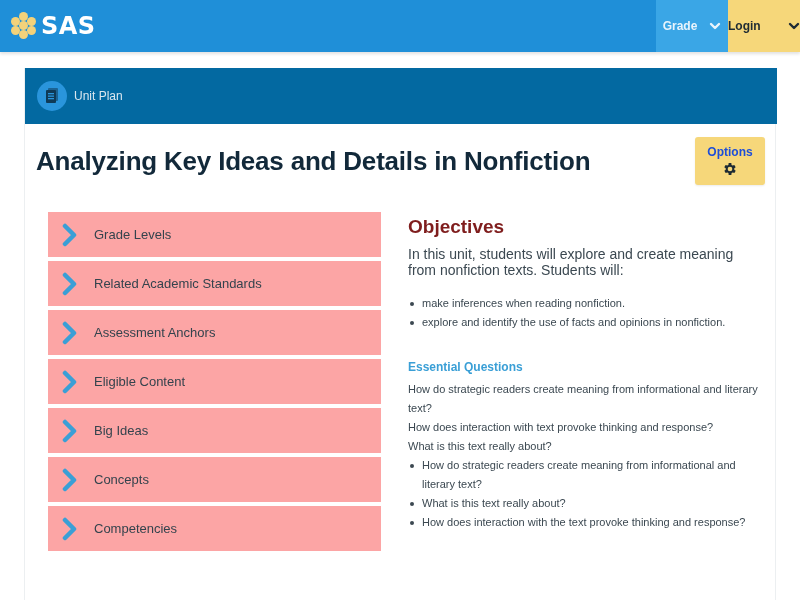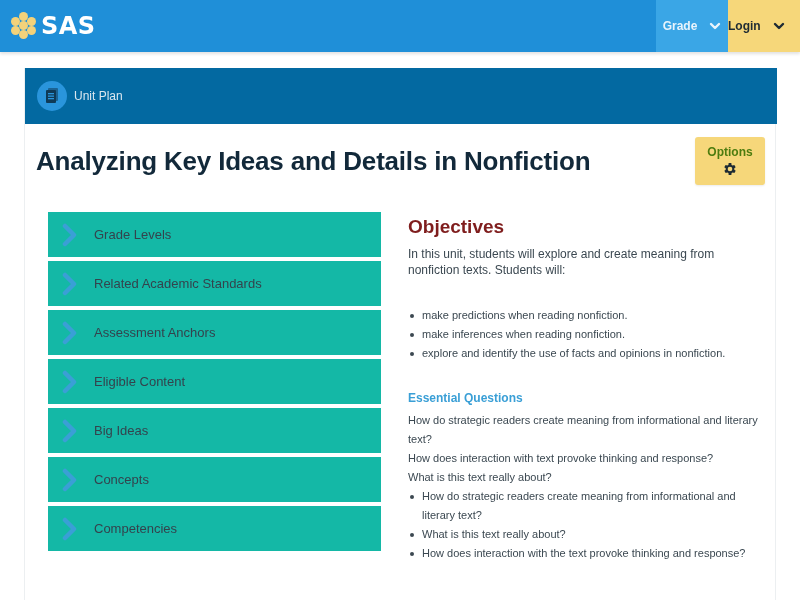--- a/index.html
+++ b/index.html
@@ -7,44 +7,44 @@
     body { font-family: "Liberation Sans", "DejaVu Sans", sans-serif; color: #2b3a44; position: relative; }
 
     
     .topbar { position: absolute; left: 0; top: 0; width: 800px; height: 52px; background: #1f8fd8; box-shadow: 0 2px 3px rgba(0,0,0,0.12); }
     .logo { position: absolute; left: 10px; top: 11px; height: 30px; display: flex; align-items: center; }
     .logo-mark { width: 28px; height: 28px; position: relative; }
     .logo-mark span { position: absolute; width: 9px; height: 9px; border-radius: 50%; background: #f3d27a; }
     .logo-text { font-weight: bold; font-size: 24px; color: #ffffff; margin-left: 3px; letter-spacing: 0.5px; font-family: "DejaVu Sans", sans-serif; }
 
     .menu-btn { position: absolute; left: 656px; top: 0; width: 72px; height: 52px; background: #3aa6e6; color: #e8f4fc; display: flex; align-items: center; justify-content: center; gap: 12px; font-size: 12px; font-weight: bold; cursor: pointer; }
-    .login-btn { position: absolute; left: 728px; top: 0; width: 72px; height: 52px; background: #f6d77a; color: #1e2b33; display: flex; align-items: center; justify-content: flex-start; gap: 12px; font-size: 12px; font-weight: bold; cursor: pointer; }
+    .login-btn { position: absolute; left: 728px; top: 0; width: 72px; height: 52px; background: #f6d77a; color: #1e2b33; display: flex; align-items: center; justify-content: space-between; gap: 12px; font-size: 12px; font-weight: bold; cursor: pointer; }
     .chev-down { width: 12px; height: 12px; display: inline-block; }
 
     
     .card { position: absolute; left: 24px; top: 68px; width: 752px; height: 540px; background: #ffffff; border-left: 1px solid #eceff1; border-right: 1px solid #eceff1; }
     .card-header { position: absolute; left: 0; top: 0; width: 752px; height: 56px; background: #0369a1; display: flex; align-items: center; }
     .doc-circle { width: 30px; height: 30px; border-radius: 50%; background: #2a95dc; margin-left: 12px; display: flex; align-items: center; justify-content: center; }
     .card-header-label { color: #dbe7ef; font-size: 12px; margin-left: 7px; }
 
     .page-title { position: absolute; left: 11px; top: 78px; font-size: 26px; font-weight: bold; color: #12293a; letter-spacing: -0.2px; }
 
     .options-btn { position: absolute; left: 670px; top: 69px; width: 70px; height: 48px; background: #f6d77a; border-radius: 3px; display: flex; flex-direction: column; align-items: center; justify-content: center; cursor: pointer; box-shadow: 0 1px 2px rgba(0,0,0,0.08); }
-    .options-label { font-size: 12px; font-weight: bold; color: #4d7c0f; margin-bottom: 2px; }
+    .options-label { font-size: 12px; font-weight: bold; color: #1d4ed8; margin-bottom: 2px; }
 
     
     .accordion { position: absolute; left: 23px; top: 144px; width: 333px; }
-    .acc-item { height: 45px; background: #14b8a6; margin-bottom: 4px; display: flex; align-items: center; cursor: pointer; }
+    .acc-item { height: 45px; background: #fca5a5; margin-bottom: 4px; display: flex; align-items: center; cursor: pointer; }
     .acc-chevron { width: 16px; height: 24px; margin-left: 14px; margin-right: 16px; }
     .acc-label { font-size: 13px; color: #34434d; }
 
     
     .content { position: absolute; left: 383px; top: 148px; width: 355px; }
     .objectives-title { font-size: 19px; font-weight: bold; color: #7f1d1d; margin-bottom: 8px; }
-    .intro { font-size: 12px; line-height: 16px; color: #3b4851; margin-bottom: 28px; }
+    .intro { font-size: 14px; line-height: 16px; color: #3b4851; margin-bottom: 16px; }
     ul.bullets { list-style: none; }
     ul.bullets li { position: relative; padding-left: 14px; font-size: 11px; line-height: 19px; color: #3b4851; }
     ul.bullets li::before { content: ""; position: absolute; left: 2px; top: 8px; width: 4px; height: 4px; border-radius: 50%; background: #3b4851; }
     .eq-title { font-size: 12px; font-weight: bold; color: #3a9fd6; margin-top: 28px; margin-bottom: 6px; }
     .eq-line { font-size: 11px; line-height: 19px; color: #3b4851; }
   </style>
 </head>
 <body>
 
 <div class="topbar">
@@ -141,21 +141,20 @@
           <path d="M3 3 L12 12 L3 21" stroke="#3a9fd6" stroke-width="4.5" fill="none" stroke-linecap="round" stroke-linejoin="round"></path>
         </svg>
       <span class="acc-label">Competencies</span>
     </div>
   </div>
 
   <div class="content">
     <h2 class="objectives-title">Objectives</h2>
     <p class="intro">In this unit, students will explore and create meaning from nonfiction texts. Students will:</p>
     <ul class="bullets">
-      <li>make predictions when reading nonfiction.</li>
       <li>make inferences when reading nonfiction.</li>
       <li>explore and identify the use of facts and opinions in nonfiction.</li>
     </ul>
 
     <h3 class="eq-title">Essential Questions</h3>
     <p class="eq-line">How do strategic readers create meaning from informational and literary text?</p>
     <p class="eq-line">How does interaction with text provoke thinking and response?</p>
     <p class="eq-line">What is this text really about?</p>
     <ul class="bullets">
       <li>How do strategic readers create meaning from informational and literary text?</li>

